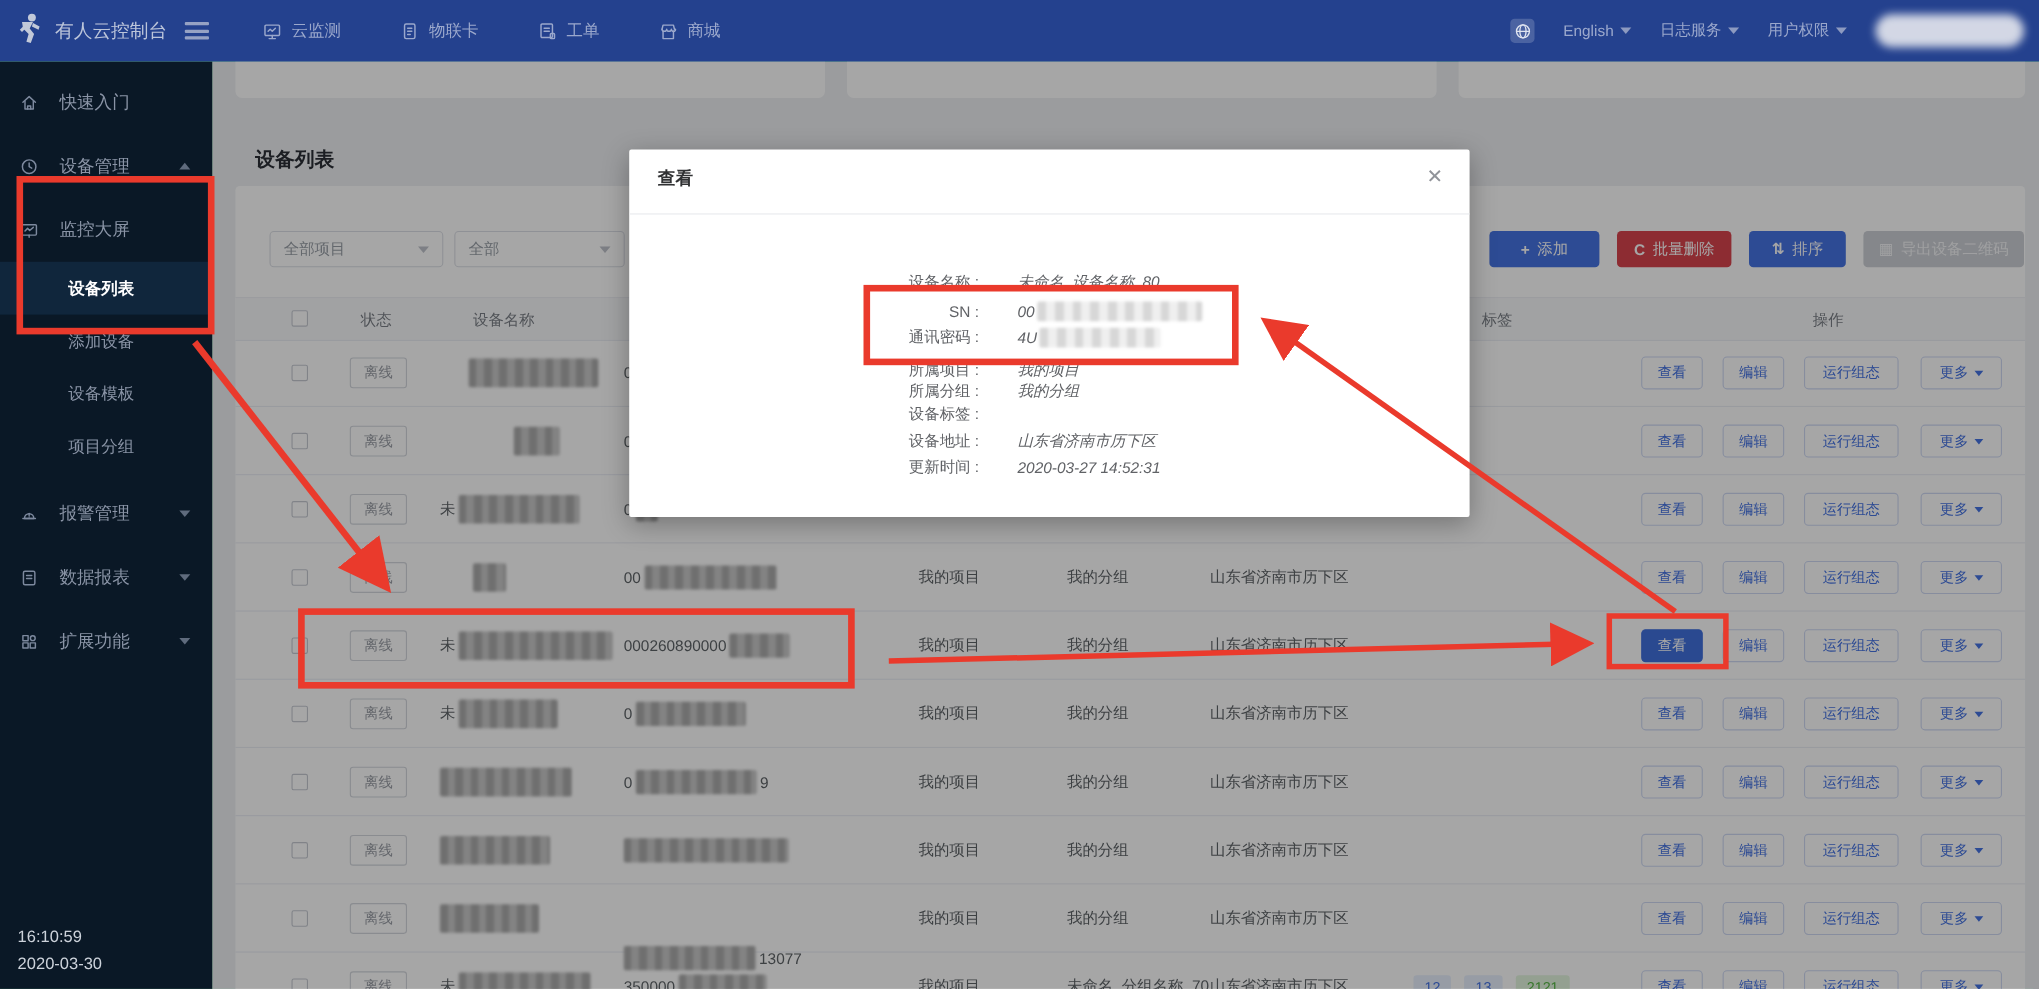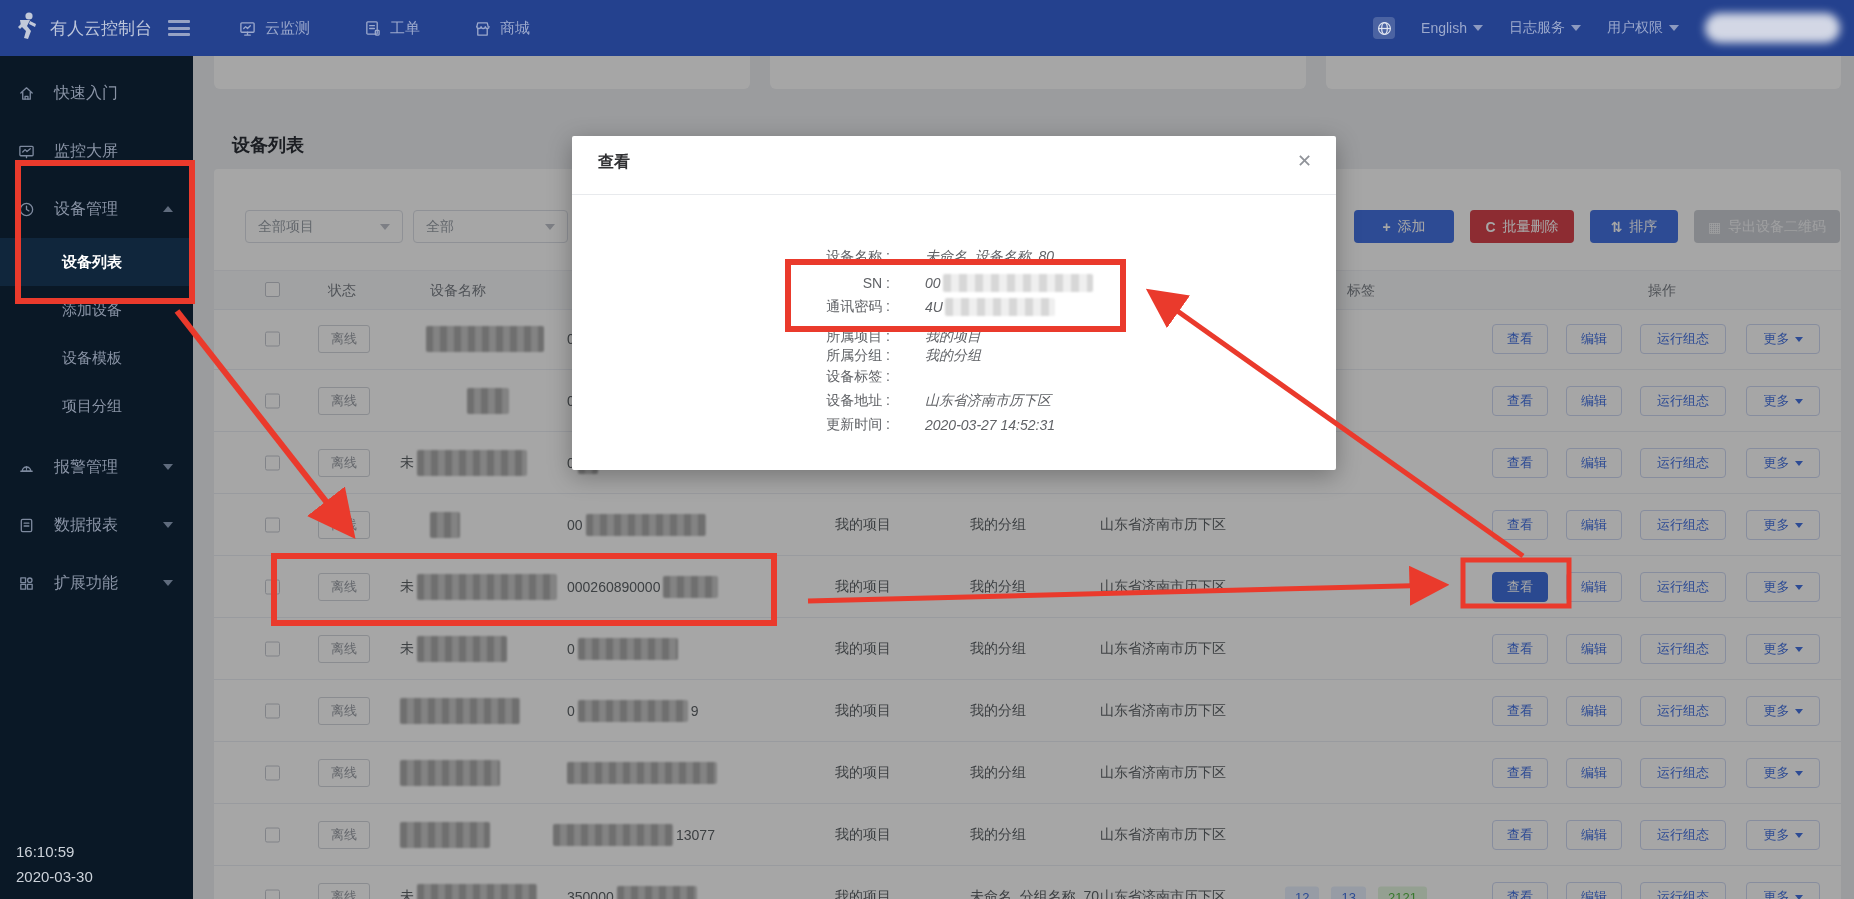--- a/index.html
+++ b/index.html
@@ -110,20 +110,29 @@
     <nav class="nav-tabs">
         <div class="nav-tab">
           <span>
             <svg width="17" height="17" viewBox="0 0 18 18" fill="none" stroke="currentColor" stroke-width="1.4" stroke-linejoin="round" stroke-linecap="round">
               <rect x="2" y="3" width="14" height="10" rx="1"></rect>
               <path d="M5 9l2-2 2 2 3-3"></path>
               <path d="M9 13v3M6 16h6"></path>
             </svg>
           </span>
           <span>云监测</span>
+        </div>
+        <div class="nav-tab">
+          <span>
+            <svg width="17" height="17" viewBox="0 0 18 18" fill="none" stroke="currentColor" stroke-width="1.4" stroke-linejoin="round" stroke-linecap="round">
+              <rect x="4" y="2" width="10" height="14" rx="1.5"></rect>
+              <path d="M7 6h4M7 9h4M7 12h2.5"></path>
+            </svg>
+          </span>
+          <span>物联卡</span>
         </div>
         <div class="nav-tab">
           <span>
             <svg width="17" height="17" viewBox="0 0 18 18" fill="none" stroke="currentColor" stroke-width="1.4" stroke-linejoin="round" stroke-linecap="round">
               <rect x="3" y="2" width="11" height="13" rx="1"></rect>
               <path d="M6 6h5M6 9h5"></path>
               <rect x="12" y="11" width="4" height="5" rx="0.8"></rect>
             </svg>
           </span>
           <span>工单</span>
@@ -171,36 +180,36 @@
               <path d="M3 8.5L9 3l6 5.5"></path>
               <path d="M5 7.5V15h8V7.5"></path>
               <path d="M7.5 15v-3h3v3"></path>
             </svg>
           </span>
           <span>快速入门</span>
         </div>
         <div class="side-item">
           <span class="s-icon" style="color: rgb(125, 137, 158);">
             <svg width="17" height="17" viewBox="0 0 18 18" fill="none" stroke="currentColor" stroke-width="1.4" stroke-linejoin="round" stroke-linecap="round">
+              <circle cx="9" cy="9" r="6.5"></circle>
+              <path d="M9 5.5V9l2.5 1.5"></path>
+            </svg>
+          </span>
+          <span>设备管理</span>
+          <span class="s-caret cu"></span>
+        </div>
+        <div class="side-item">
+          <span class="s-icon" style="color: rgb(125, 137, 158);">
+            <svg width="17" height="17" viewBox="0 0 18 18" fill="none" stroke="currentColor" stroke-width="1.4" stroke-linejoin="round" stroke-linecap="round">
               <rect x="2" y="3.5" width="14" height="10" rx="1"></rect>
               <path d="M5 9.5l2.5-2.5 2 2L13 6"></path>
               <path d="M9 13.5v2"></path>
             </svg>
           </span>
           <span>监控大屏</span>
-        </div>
-        <div class="side-item">
-          <span class="s-icon" style="color: rgb(125, 137, 158);">
-            <svg width="17" height="17" viewBox="0 0 18 18" fill="none" stroke="currentColor" stroke-width="1.4" stroke-linejoin="round" stroke-linecap="round">
-              <circle cx="9" cy="9" r="6.5"></circle>
-              <path d="M9 5.5V9l2.5 1.5"></path>
-            </svg>
-          </span>
-          <span>设备管理</span>
-          <span class="s-caret cu"></span>
         </div>
         <div class="side-sub active">
           <span>设备列表</span>
         </div>
         <div class="side-sub">
           <span>添加设备</span>
         </div>
         <div class="side-sub">
           <span>设备模板</span>
         </div>
@@ -480,21 +489,21 @@
           <div class="trow">
             <span class="cell" style="left:51px;">
               <span class="cb"></span>
             </span>
             <span class="cell" style="left:104px;">
               <span class="badge">离线</span>
             </span>
             <span class="cell" style="left:186px;">
               <span class="blur tall" style="width:90px"></span>
             </span>
-            <span class="cell" style="left:339px;">
+            <span class="cell" style="left:353px;margin-top:36px;">
               <span class="blur" style="width:120px"></span>
               <span>13077</span>
             </span>
             <span class="cell" style="left:621px;">我的项目</span>
             <span class="cell" style="left:756px;">我的分组</span>
             <span class="cell" style="left:886px;">山东省济南市历下区</span>
             <span class="cell" style="left:1071px;"></span>
             <span class="abtn" style="left:1278px;width:56px;">查看</span>
             <span class="abtn" style="left:1352px;width:56px;">编辑</span>
             <span class="abtn" style="left:1426px;width:86px;">运行组态</span>

